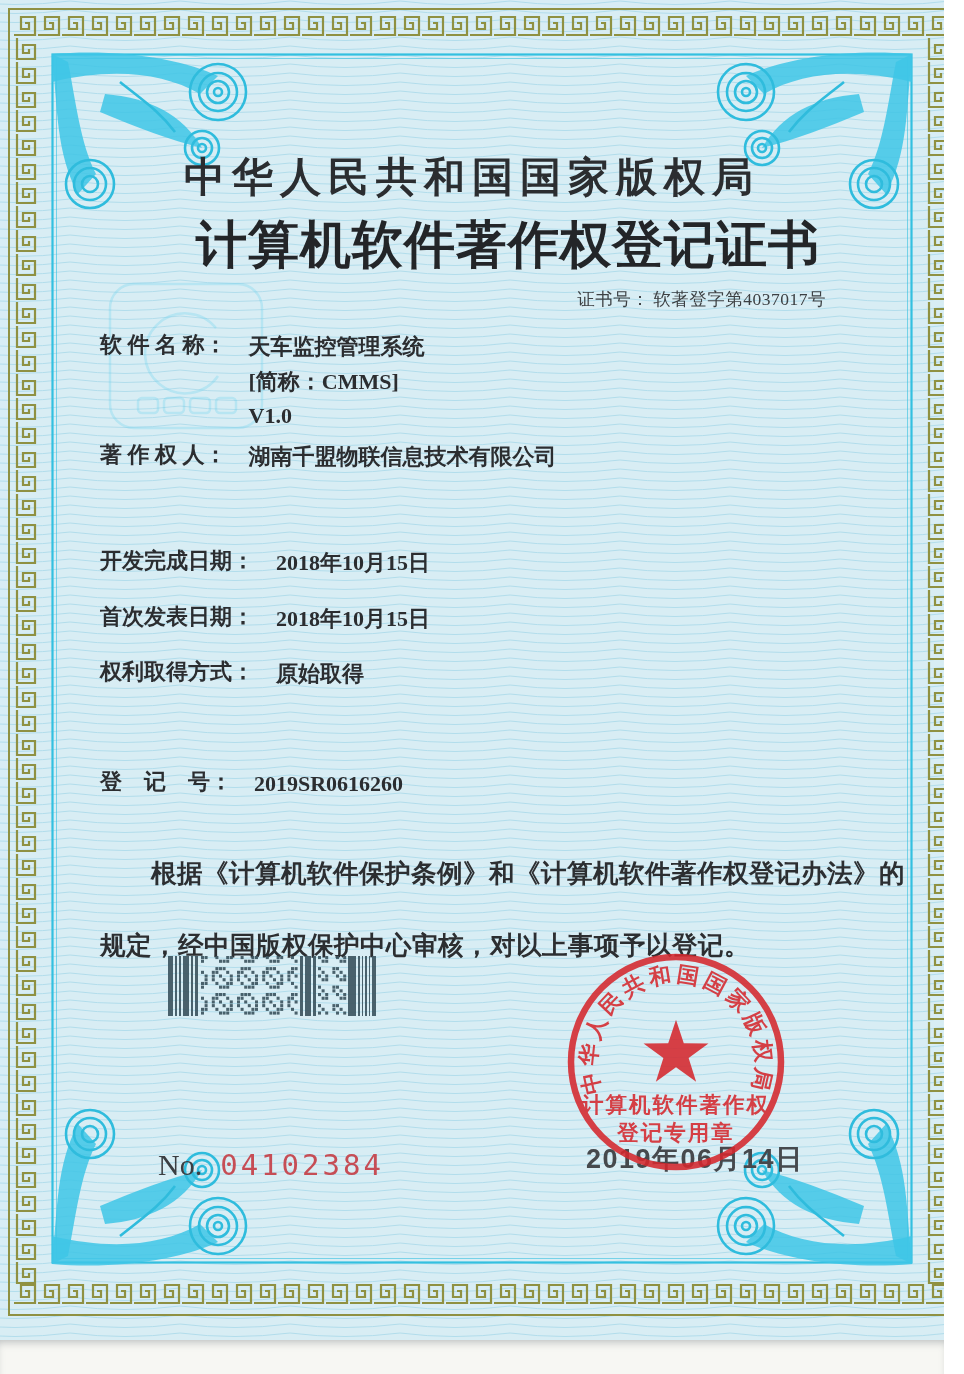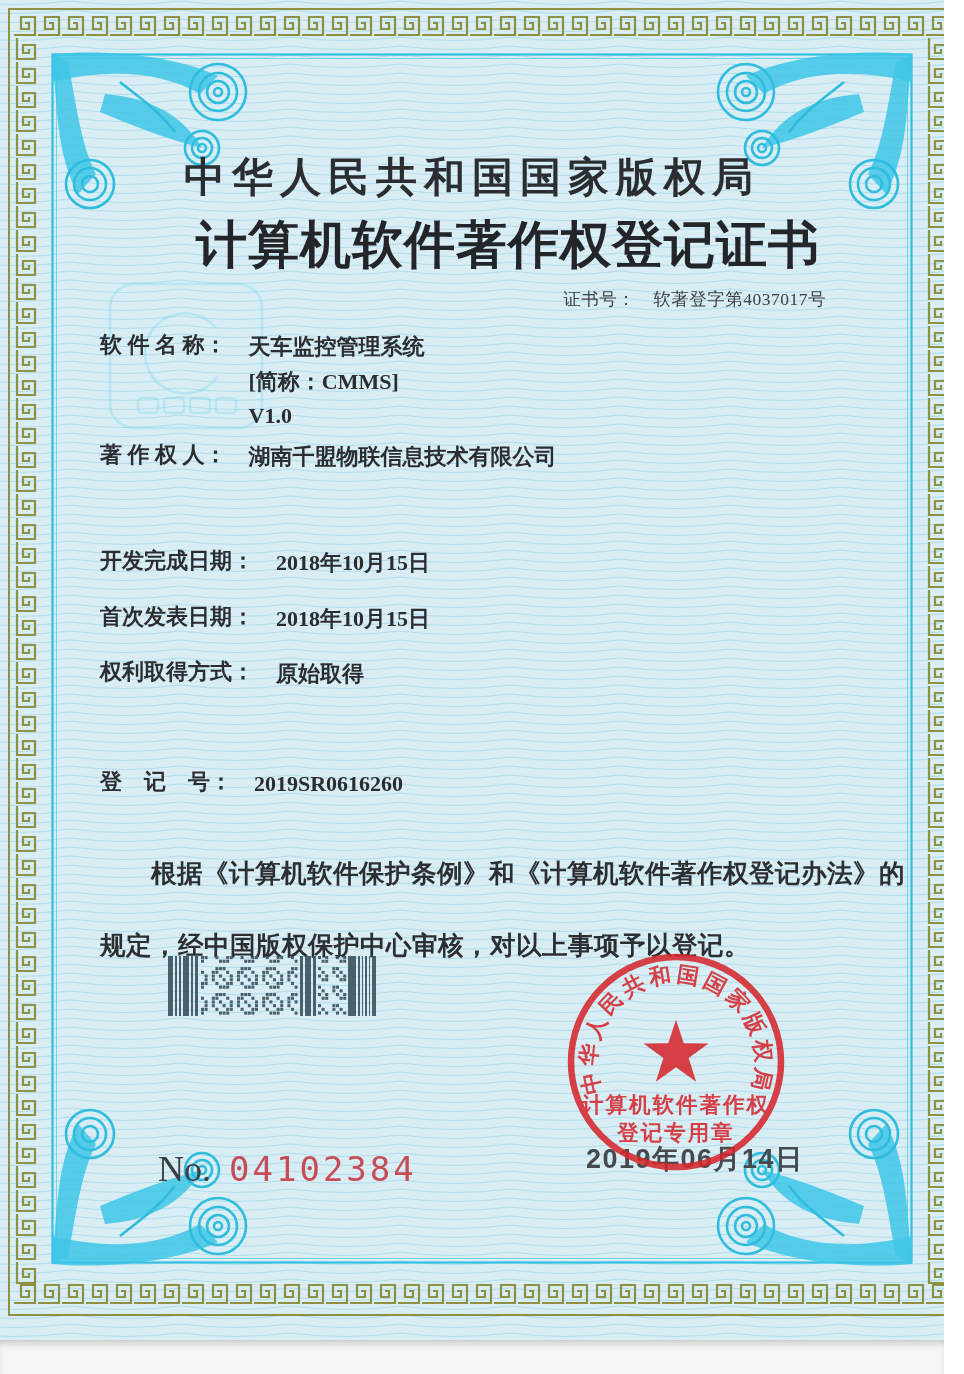--- a/index.html
+++ b/index.html
@@ -17,33 +17,33 @@
   
   .emboss{left:100px;top:276px;z-index:2;opacity:.5;}
   .emboss *{fill:none;stroke:rgba(95,205,235,.55);stroke-width:2.5;}
   
   .issuer{position:absolute;left:0;top:150px;width:100%;text-align:center;
           font-size:41px;font-weight:700;letter-spacing:7px;color:#2b2d30;z-index:5;}
   .title{position:absolute;left:0;top:211px;width:100%;text-align:center;
          font-size:51px;font-weight:800;letter-spacing:1px;color:#232528;z-index:5;margin-left:36px;}
   .certno{position:absolute;right:118px;top:287px;font-size:17.5px;color:#3c4043;
           z-index:5;letter-spacing:.5px;}
-  .certno .lbl{margin-right:18px;}
+  .certno .lbl{margin-right:4px;}
   .frow{position:absolute;left:100px;z-index:5;display:flex;color:#2b2d30;
         font-size:22px;font-weight:600;}
   .flabel{white-space:pre;flex:none;}
   .fval{margin-left:22px;line-height:34.5px;}
   .statement{position:absolute;left:100px;top:838px;width:812px;z-index:5;
              font-size:25.5px;font-weight:600;color:#2c2e31;line-height:72px;
              text-indent:2em;letter-spacing:.5px;}
   #barcode{left:168px;top:956px;z-index:5;}
   #barcode rect{fill:#3d5560;opacity:.92;}
   .serial{position:absolute;left:158px;top:1148px;z-index:5;}
-  .serial .no{font-size:36px;color:#3b3e42;}
-  .serial .num{font-family:"DejaVu Sans Mono",monospace;font-size:34px;
+  .serial .no{font-size:30px;color:#3b3e42;}
+  .serial .num{font-family:"DejaVu Sans Mono",monospace;font-size:29px;
                color:#c64d55;letter-spacing:3px;margin-left:18px;}
   .stampdate{position:absolute;left:586px;top:1141px;z-index:5;font-size:27px;
              font-weight:700;color:#46494d;letter-spacing:1.5px;
              font-family:"Liberation Sans","DejaVu Sans",sans-serif;}
   .stamp{left:558px;top:944px;z-index:6;opacity:.88;}
   .stamp text{fill:#d5282e;font-family:"Liberation Sans","DejaVu Sans",sans-serif;font-weight:700;}
   .stamp .ring{font-size:22px;letter-spacing:4px;}
   .stamp .inner{font-size:21.5px;text-anchor:middle;letter-spacing:2px;}
   .scanstrip{position:absolute;left:0;bottom:0;width:100%;height:34px;z-index:8;
              background:#f7f7f3;box-shadow:inset 0 6px 8px -4px rgba(70,80,90,.35);}

